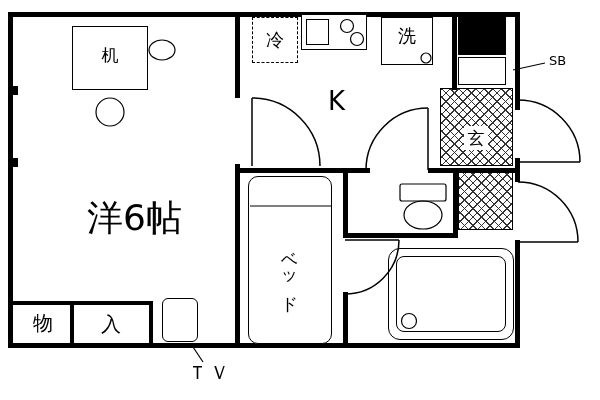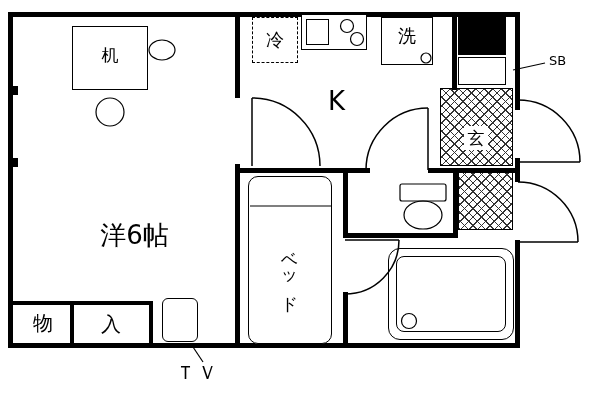--- a/index.html
+++ b/index.html
@@ -81,26 +81,26 @@
     <circle class="thin" cx="357" cy="39" r="6.5"></circle>
     <circle class="thin" cx="426" cy="58" r="5"></circle>
     <rect class="thin" x="400" y="184" width="46" height="17" rx="2"></rect>
     <ellipse class="thin" cx="423" cy="215" rx="19" ry="14"></ellipse>
     <circle class="thin" cx="409" cy="321" r="7.5"></circle>
     <path class="thin" d="M250 206 L331 206"></path>
     <path class="thin" d="M545 63 L513 70"></path>
     <path class="thin" d="M191 344 L203 362"></path>
   </svg>
 
-  <div class="label center" style="left:62px;top:194px;width:145px;font-size:26px;margin-top:24px;">洋6帖</div>
+  <div class="label center" style="left:62px;top:194px;width:145px;font-size:36px;">洋6帖</div>
   <div class="label center" style="left:72px;top:44px;width:76px;font-size:17px;">机</div>
   <div class="label" style="left:328px;top:86px;font-size:26px;">K</div>
   <div class="label center" style="left:252px;top:28px;width:46px;font-size:18px;">冷</div>
   <div class="label center" style="left:381px;top:24px;width:52px;font-size:18px;">洗</div>
   <div class="label" style="left:549px;top:53px;font-size:13px;">SB</div>
   <div class="label center" style="left:464px;top:126px;width:24px;height:24px;line-height:24px;font-size:17px;background:#fff;">玄</div>
   <div class="label vtext" style="left:279px;top:240px;font-size:17px;">ベッド</div>
   <div class="label center" style="left:20px;top:310px;width:46px;font-size:20px;">物</div>
   <div class="label center" style="left:88px;top:311px;width:46px;font-size:20px;">入</div>
-  <div class="label" style="left:176px;top:360px;font-size:19px;letter-spacing:3px;">ＴＶ</div>
+  <div class="label" style="left:188px;top:360px;font-size:19px;letter-spacing:3px;">ＴＶ</div>
 
 
 </div>
 
 </body></html>

